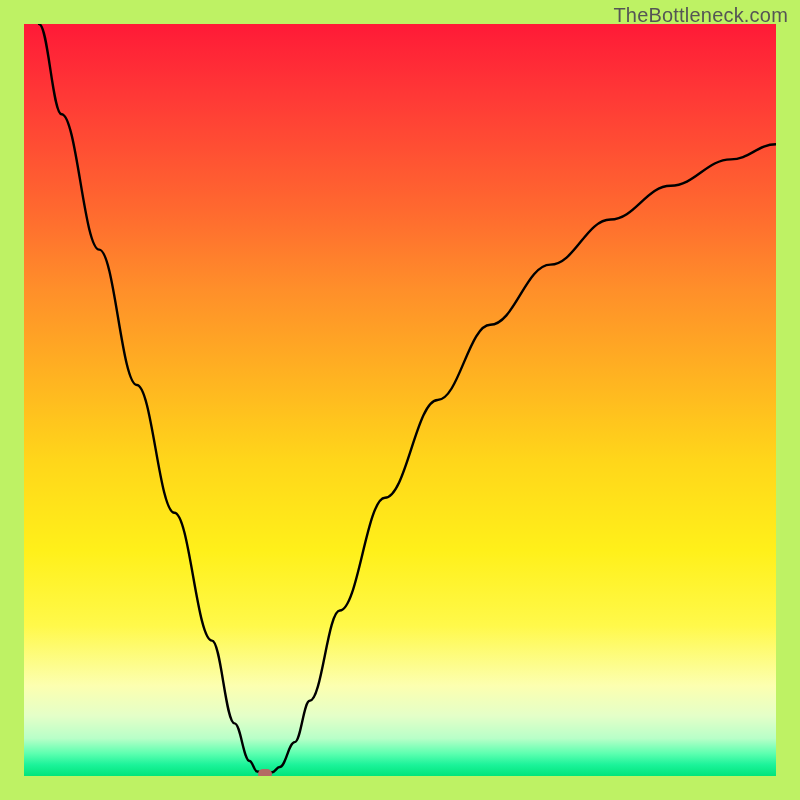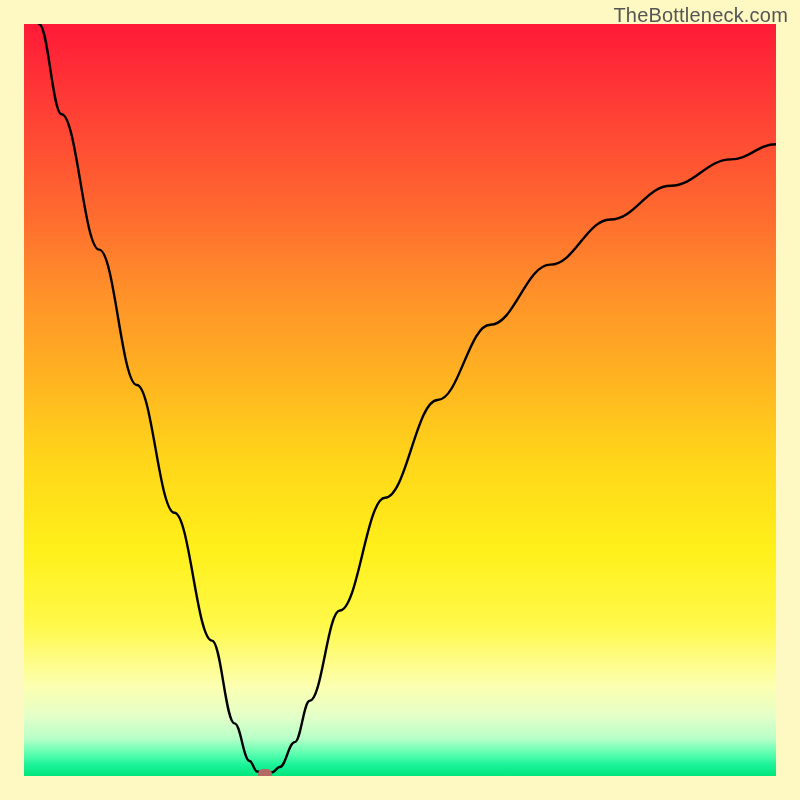--- a/index.html
+++ b/index.html
@@ -8,21 +8,21 @@
     width: 800px;
     height: 800px;
     background: #000;
     font-family: Arial, Helvetica, sans-serif;
     overflow: hidden;
   }
   .frame {
     position: relative;
     width: 800px;
     height: 800px;
-    background: #fef9c3;
+    background: #bef264;
   }
   .watermark {
     position: absolute;
     top: 4px;
     right: 12px;
     color: #555;
     font-size: 20px;
     font-weight: 500;
     letter-spacing: 0.2px;
     z-index: 5;

